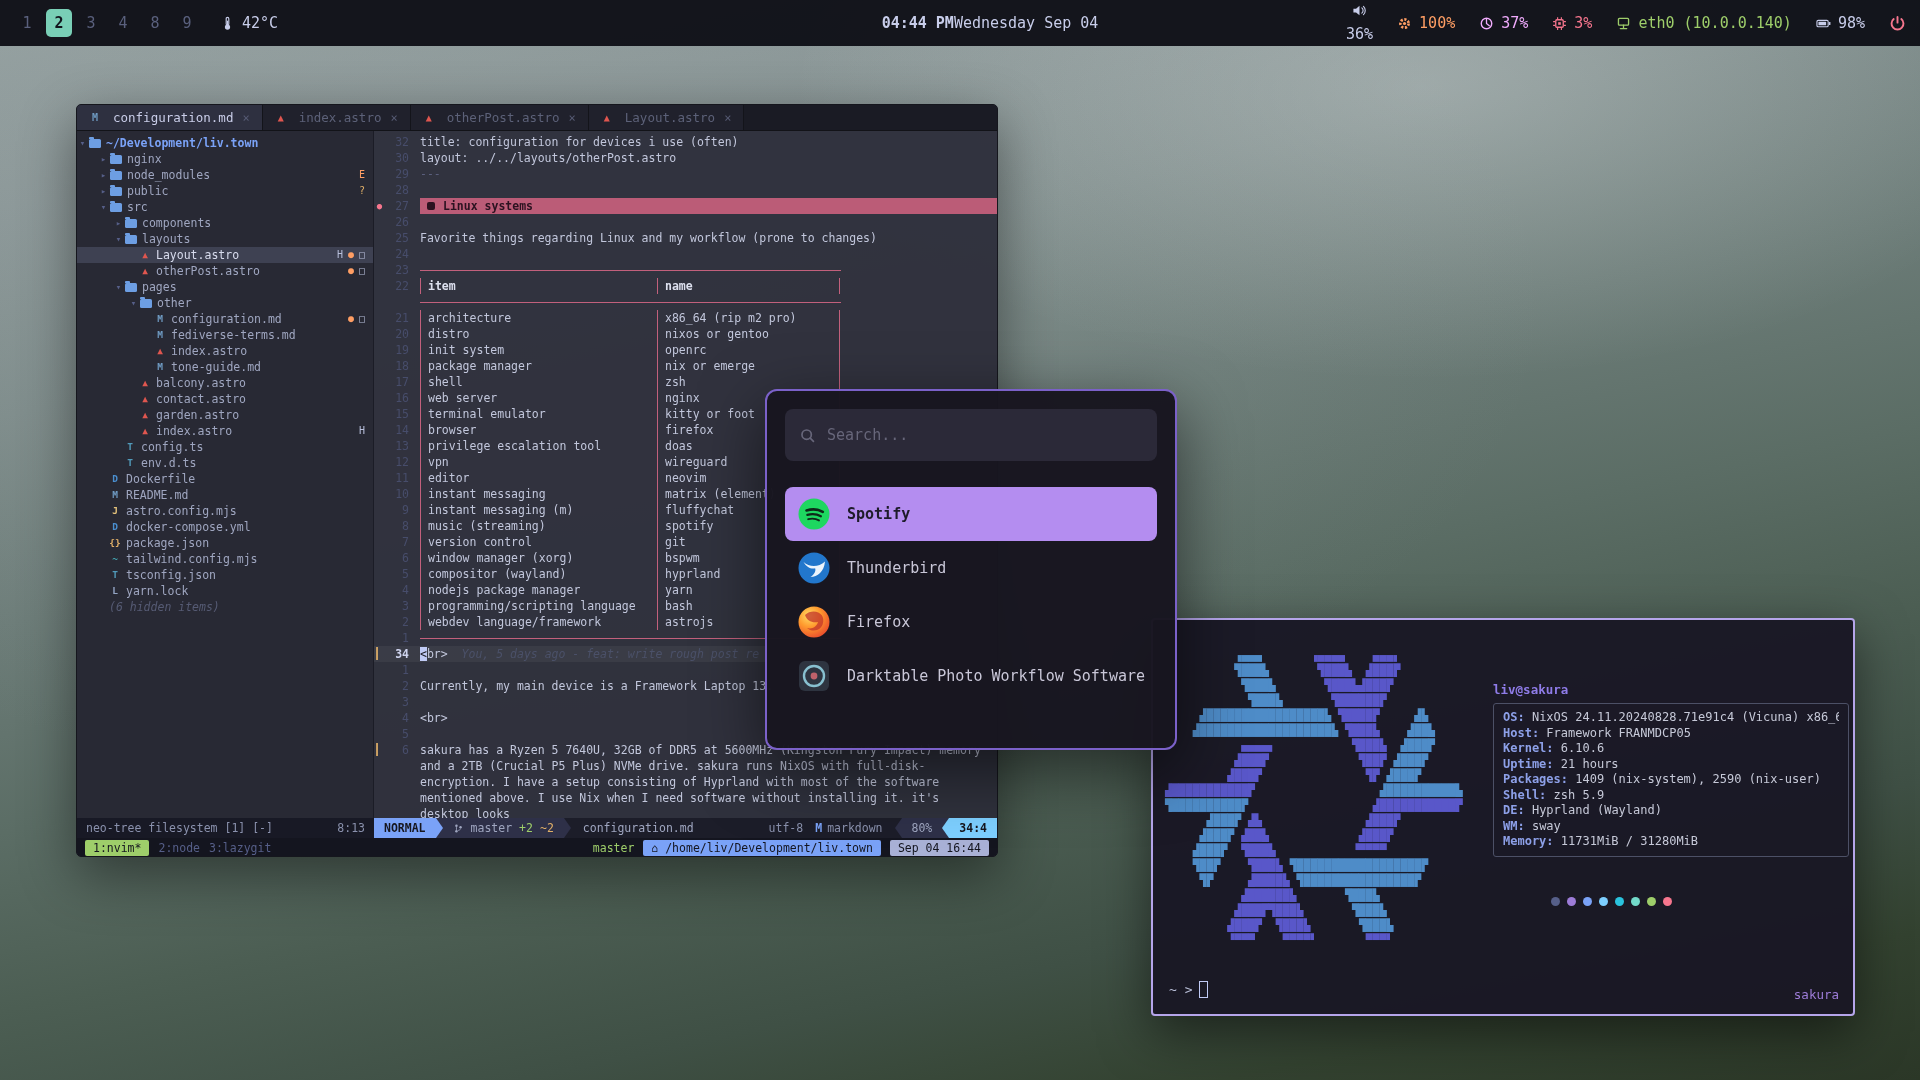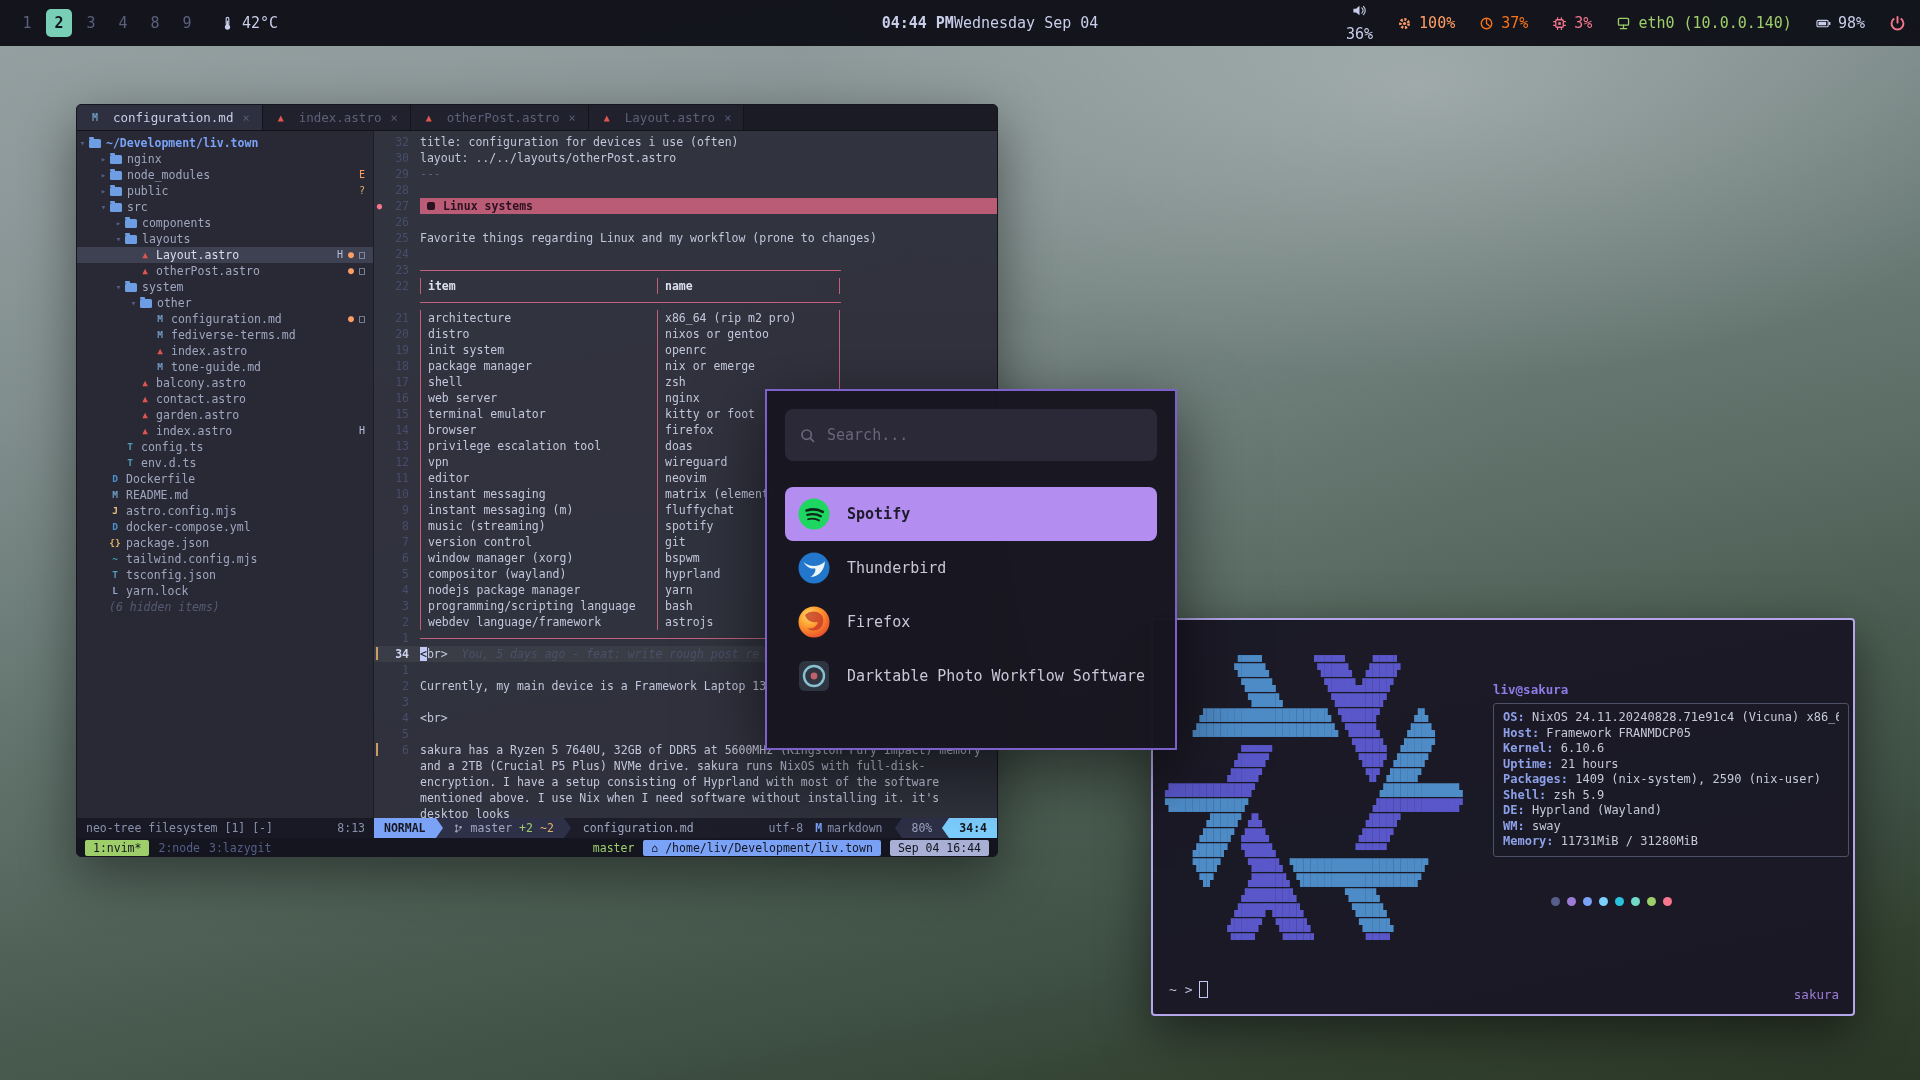--- a/index.html
+++ b/index.html
@@ -102,21 +102,21 @@
   .twin{color:#565f89;cursor:pointer}
   .twin.active{background:#9ece6a;color:#14151f;padding:0 8px;border-radius:2px;height:16px;line-height:16px}
   .tmux-right{margin-left:auto;display:flex;align-items:center;gap:9px}
   .tm-branch{color:#9ece6a}
   .tm-path{background:#7aa2f7;color:#14151f;padding:0 8px;border-radius:2px;height:16px;line-height:16px;white-space:pre}
   .tm-path::before{content:"⌂ "}
   .tm-date{background:#a9b1d6;color:#14151f;padding:0 8px;border-radius:2px;height:16px;line-height:16px}
 
   
   .launcher{position:absolute;left:765px;top:389px;width:412px;height:361px;z-index:30;
-    background:rgba(23,21,32,0.98);border:2px solid #7b61c9;border-radius:0;overflow:hidden;
+    background:rgba(23,21,32,0.98);border:2px solid #7b61c9;border-radius:12px;overflow:hidden;
     box-shadow:0 20px 65px rgba(0,0,0,0.55)}
   .search-box{margin:18px 18px 0;height:52px;background:#2b2938;border-radius:8px;display:flex;align-items:center;padding:0 14px;gap:11px;color:#67667a}
   .search-box .svgwrap{width:17px;height:17px;flex:none}
   .search-input{flex:1;background:transparent;border:none;outline:none;color:#cfcde0;font:15px "DejaVu Sans Mono",monospace}
   .search-input::placeholder{color:#67667a}
   .litems{margin:26px 18px 0}
   .litem{height:54px;display:flex;align-items:center;gap:16px;padding:0 12px;border-radius:8px;color:#c9c7d8;font-size:15px;cursor:pointer}
   .litem.selected{background:#b48df0;color:#1d1b29;font-weight:bold}
   .litem .svgwrap{width:34px;height:34px;flex:none}
 
@@ -180,21 +180,21 @@
           </span>
           <span class="tb-mod" style="color: rgb(255, 158, 100);">
             <span class="svgwrap" style="width: 15px; height: 15px;">
               <svg viewBox="0 0 16 16">
                 <circle cx="8" cy="8" r="4.4" fill="none" stroke="currentColor" stroke-width="2.8" stroke-dasharray="2.3 1.7"></circle>
                 <circle cx="8" cy="8" r="1.7" fill="currentColor"></circle>
               </svg>
             </span>
             <span class="tb-mod-label">100%</span>
           </span>
-          <span class="tb-mod" style="color: #f97316; text-align: center;">
+          <span class="tb-mod" style="color: #f0abfc; text-align: center;">
             <span class="svgwrap" style="width: 15px; height: 15px;">
               <svg viewBox="0 0 16 16">
                 <circle cx="8" cy="8" r="5.6" fill="none" stroke="currentColor" stroke-width="1.5"></circle>
                 <path d="M8 8V3.6M8 8l3 2.4" stroke="currentColor" stroke-width="1.4" stroke-linecap="round"></path>
               </svg>
             </span>
             <span class="tb-mod-label">37%</span>
           </span>
           <span class="tb-mod" style="color: rgb(247, 118, 142);">
             <span class="svgwrap" style="width: 15px; height: 15px;">
@@ -317,21 +317,21 @@
               <span class="fticon" style="color: rgb(224, 86, 79);">▲</span>
               <span class="tlabel">otherPost.astro</span>
               <span class="tbadges">
                 <span class="tbadge" style="color: rgb(255, 158, 100);">●</span>
                 <span class="tbadge" style="color: rgb(184, 191, 220);">□</span>
               </span>
             </div>
             <div class="trow" style="padding-left: 36px;">
               <span class="chev">▾</span>
               <span class="ic-folder"></span>
-              <span class="tlabel">system</span>
+              <span class="tlabel">pages</span>
             </div>
             <div class="trow" style="padding-left: 51px;">
               <span class="chev">▾</span>
               <span class="ic-folder"></span>
               <span class="tlabel">other</span>
             </div>
             <div class="trow" style="padding-left: 66px;">
               <span class="chev"> </span>
               <span class="fticon" style="color: rgb(111, 155, 195);">M</span>
               <span class="tlabel">configuration.md</span>

